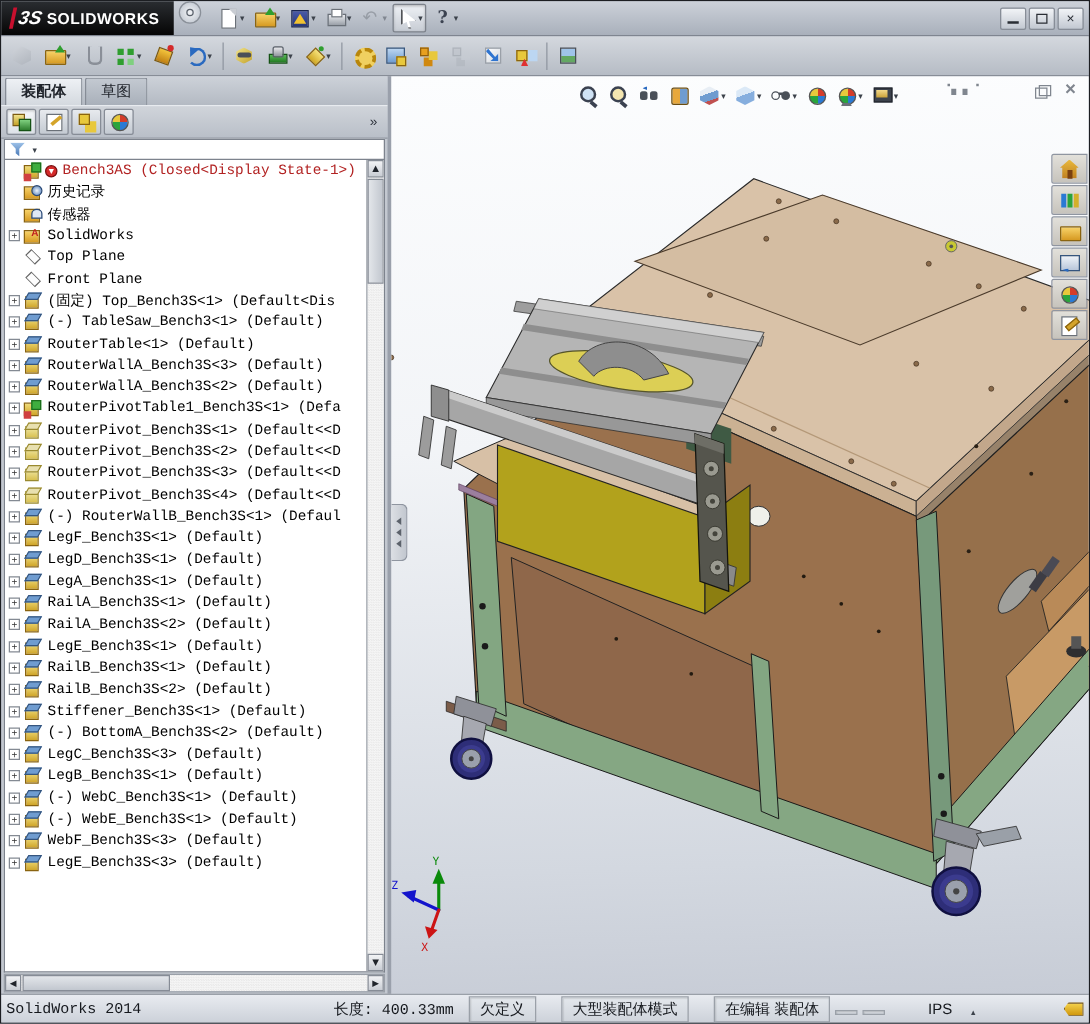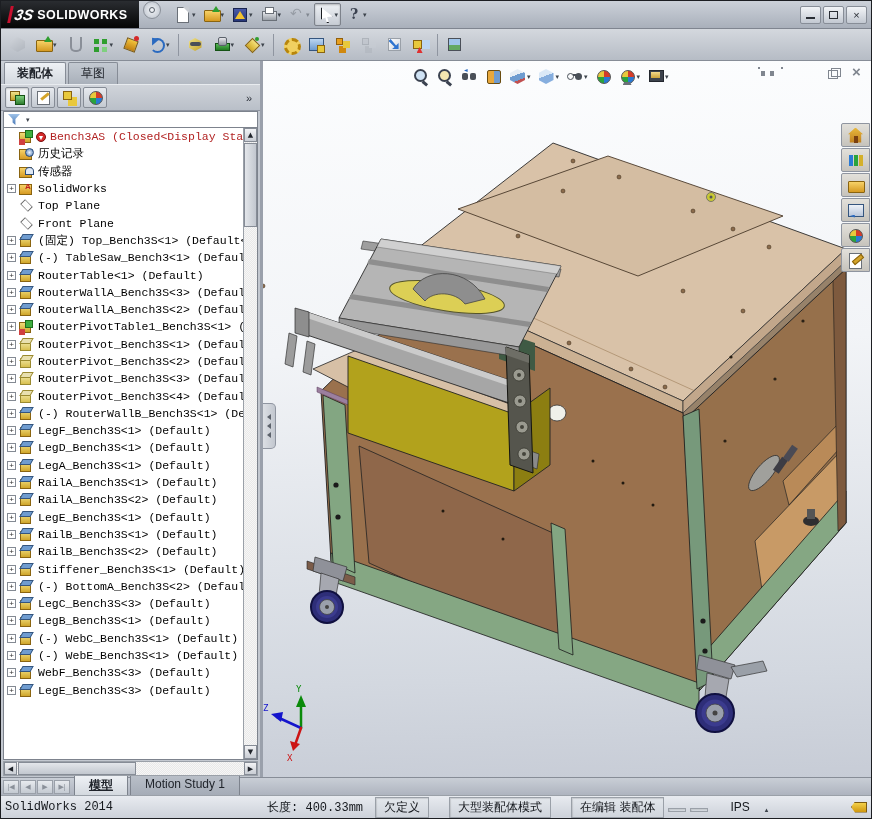--- a/index.html
+++ b/index.html
@@ -96,21 +96,21 @@
   .ic-pane-left::before,.ic-pane-right::before{inset:2px;border:1px solid #80868f}
   .ic-pane-left::after{left:5px;top:6px;width:4px;height:5px;background:#80868f}
   .ic-pane-right::after{right:5px;top:6px;width:4px;height:5px;background:#80868f}
   .ic-min-doc::before{left:3px;bottom:4px;width:9px;height:3px;background:#80868f}
   .ic-restore-doc::before{left:3px;top:5px;width:8px;height:7px;border:1.5px solid #80868f}
   .ic-restore-doc::after{left:6px;top:3px;width:8px;height:7px;border:1.5px solid #80868f}
   .ic-close-doc::before{content:"×";font-size:15px;font-weight:bold;color:#80868f;left:4px;top:-2px}
 
   
   .main{flex:1;display:flex;min-height:0}
-  .leftcol{width:262px;display:flex;flex-direction:column;background:#c3c8d0;border-right:3px solid #9aa0ab}
+  .leftcol{width:312px;display:flex;flex-direction:column;background:#c3c8d0;border-right:3px solid #9aa0ab}
 
   .cmdtabs{height:23px;display:flex;align-items:flex-end;gap:2px;padding:2px 3px 0;background:linear-gradient(#cdd2d9,#b4bac3)}
   .ctab{font-size:12px;padding:2px 12px;border:1px solid #868c96;border-bottom:none;background:linear-gradient(#c3c9d1,#a9b0ba);color:#20242b;border-radius:2px 2px 0 0}
   .ctab.active{background:linear-gradient(#eef1f5,#d4d9df);font-weight:bold}
 
   .panelbar{height:27px;display:flex;align-items:center;gap:2px;padding:2px 4px;background:linear-gradient(#d0d4da,#b9bfc8);border-top:1px solid #e8ebef;border-bottom:1px solid #8f95a0}
   .pbtn{width:24px;height:21px;display:flex;align-items:center;justify-content:center;border:1px solid #868c96;background:linear-gradient(#e7eaee,#c4cad2);border-radius:2px}
   .pbtn.active{background:linear-gradient(#f6f8fa,#dde2e8);box-shadow:inset 0 1px 2px rgba(0,0,0,.2)}
   .pexpand{margin-left:auto;font-size:11px;color:#2c313a;padding-right:4px}
 
@@ -168,21 +168,21 @@
   .navbtns{display:flex;gap:1px;margin:0 4px 1px 0}
   .nbtn{width:16px;height:14px;border:1px solid #9aa0a9;background:linear-gradient(#e7eaee,#c4cad2);color:#8a9099;font-size:7px;line-height:12px;text-align:center}
   .mtab{font-size:12px;padding:1px 14px;border:1px solid #7d838d;border-bottom:none;background:linear-gradient(#b9bfc8,#a5acb7);color:#20242b}
   .mtab.active{background:linear-gradient(#eef1f5,#d4d9df);font-weight:bold;text-decoration:underline}
 
   .statusbar{height:23px;background:linear-gradient(#e8ebf0,#ccd1d9);border-top:1px solid #9aa0a8;display:flex;align-items:center;font-size:12px;color:#15181d;padding:10px 4px;gap:4px}
   .sb-app{font-family:"Liberation Mono",monospace}
   .sb-len{font-family:"Liberation Mono",monospace;margin-left:150px}
   .sbox{border:1px solid #9aa0a8;box-shadow:inset 1px 1px 1px rgba(0,0,0,.12);padding:1px 8px;background:linear-gradient(#e3e7ec,#d0d5dc);white-space:nowrap}
   .sb-sm{width:8px;align-self:stretch;margin:2px 0}
-  .sb-units{border:none;box-shadow:none;background:none;margin-left:18px;display:flex;gap:14px;align-items:flex-end}
+  .sb-units{border:none;box-shadow:none;background:none;margin-left:30px;display:flex;gap:14px;align-items:flex-end}
   .tagicon{margin-left:auto;width:16px;height:11px;background:linear-gradient(#f3d04a,#d0980f);border:1px solid #7c5a10;clip-path:polygon(0 50%,25% 0,100% 0,100% 100%,25% 100%);position:relative}
 </style>
 </head>
 <body>
 
 <div class="app">
 
   <div class="titlebar">
     <div class="logo">
       <span class="mark">3S</span>
@@ -704,32 +704,20 @@
           <line x1="38" y1="667" x2="32" y2="684" stroke="#cc1414" stroke-width="2.5"></line>
           <polygon points="30,690 27,680 37,683" fill="#cc1414"></polygon>
         </g>
         <text x="33" y="631" font-size="9" fill="#0a8a0a">Y</text>
         <text x="0" y="650" font-size="9" fill="#1414cc">Z</text>
         <text x="24" y="700" font-size="9" fill="#cc1414">X</text>
       </svg>
     </div>
   </div>
 
-  <div class="modeltabs">
-    <div class="navbtns" id="navbtns">
-        <div class="nbtn">|◀</div>
-        <div class="nbtn">◀</div>
-        <div class="nbtn">▶</div>
-        <div class="nbtn">▶|</div>
-      </div>
-    <div id="mtabs" style="display:flex;gap:2px">
-        <div class="mtab active">模型</div>
-        <div class="mtab">Motion Study 1</div>
-      </div>
-  </div>
 
   <div class="statusbar">
     <span class="sb-app">SolidWorks 2014</span>
     <span class="sb-len">长度:  400.33mm</span>
     <span id="sboxes" style="display:flex;gap:20px;margin-left:8px">
         <span class="sbox">欠定义</span>
         <span class="sbox">大型装配体模式</span>
         <span class="sbox">在编辑  装配体</span>
       </span>
     <span class="sbox sb-sm"></span>

